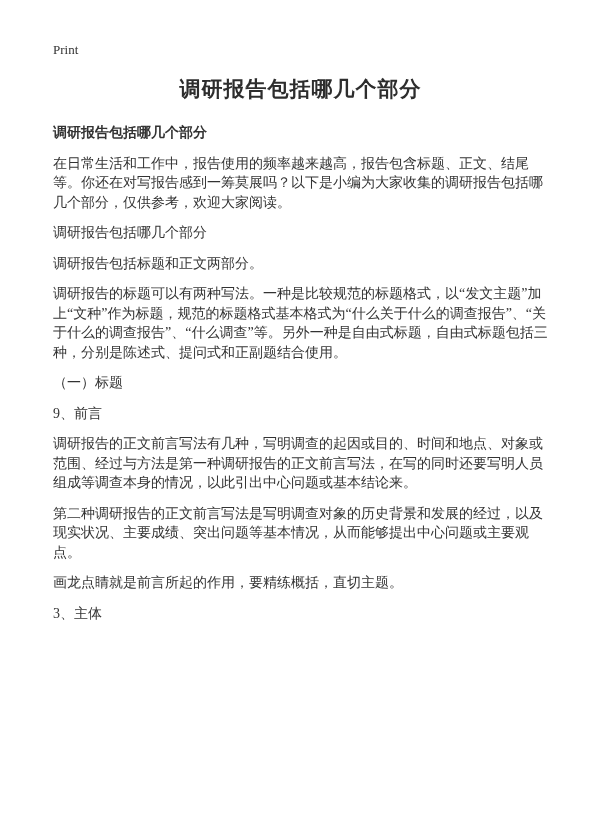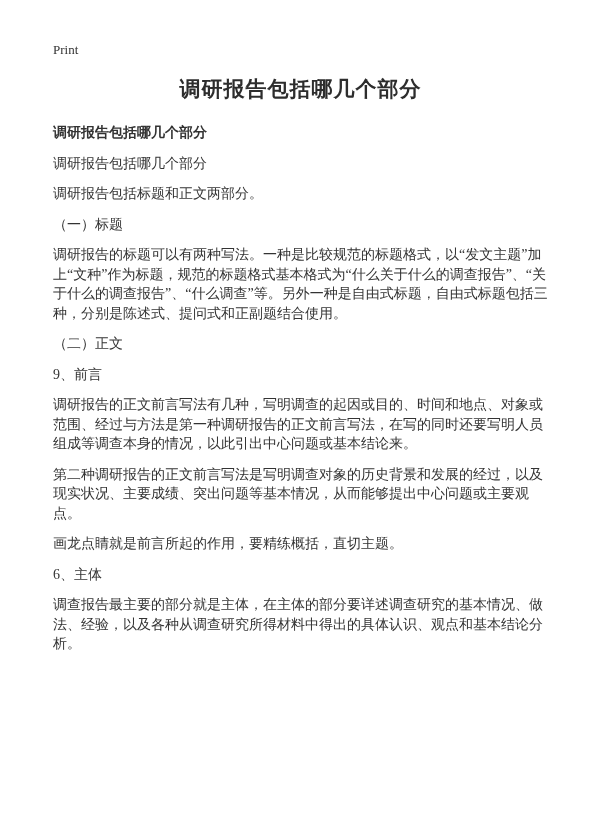--- a/index.html
+++ b/index.html
@@ -54,39 +54,38 @@
 <div class="page">
 
   <div class="print-label">Print</div>
 
   <h1 class="page-title">调研报告包括哪几个部分</h1>
 
   <div class="article">
 
     <p class="subheading">调研报告包括哪几个部分</p>
 
+    <p>在日常生活和工作中，报告使用的频率越来越高，报告包含标题、正文、结尾等。你还在对写报告感到一筹莫展吗？以下是小编为大家收集的调研报告包括哪几个部分，仅供参考，欢迎大家阅读。</p>
 
     <p>调研报告包括哪几个部分</p>
 
     <p>调研报告包括标题和正文两部分。</p>
 
+    <p>调研报告的标题可以有两种写法。一种是比较规范的标题格式，以“发文主题”加上“文种”作为标题，规范的标题格式基本格式为“什么关于什么的调查报告”、“关于什么的调查报告”、“什么调查”等。另外一种是自由式标题，自由式标题包括三种，分别是陈述式、提问式和正副题结合使用。</p>
+
     <p>（一）标题</p>
 
-    <p>调研报告的标题可以有两种写法。一种是比较规范的标题格式，以“发文主题”加上“文种”作为标题，规范的标题格式基本格式为“什么关于什么的调查报告”、“关于什么的调查报告”、“什么调查”等。另外一种是自由式标题，自由式标题包括三种，分别是陈述式、提问式和正副题结合使用。</p>
-
-    <p>（二）正文</p>
 
 
     <p>9、前言</p>
 
     <p>调研报告的正文前言写法有几种，写明调查的起因或目的、时间和地点、对象或范围、经过与方法是第一种调研报告的正文前言写法，在写的同时还要写明人员组成等调查本身的情况，以此引出中心问题或基本结论来。</p>
 
     <p>第二种调研报告的正文前言写法是写明调查对象的历史背景和发展的经过，以及现实状况、主要成绩、突出问题等基本情况，从而能够提出中心问题或主要观点。</p>
 
 
     <p>画龙点睛就是前言所起的作用，要精练概括，直切主题。</p>
 
-    <p>6、主体</p>
+    <p>3、主体</p>
 
-    <p>调查报告最主要的部分就是主体，在主体的部分要详述调查研究的基本情况、做法、经验，以及各种从调查研究所得材料中得出的具体认识、观点和基本结论分析。</p>
 
   </div>
 </div>
 
 </body></html>

